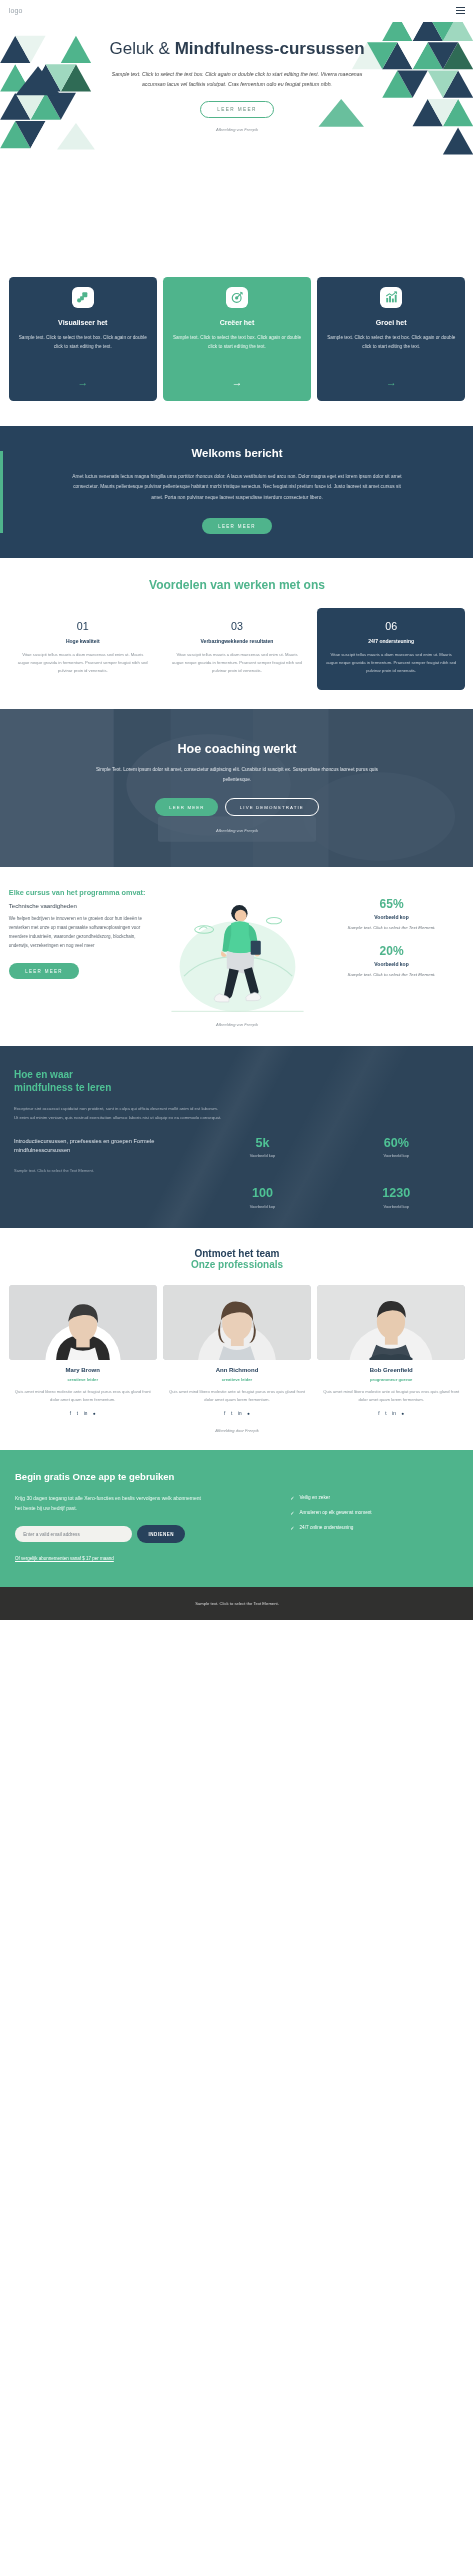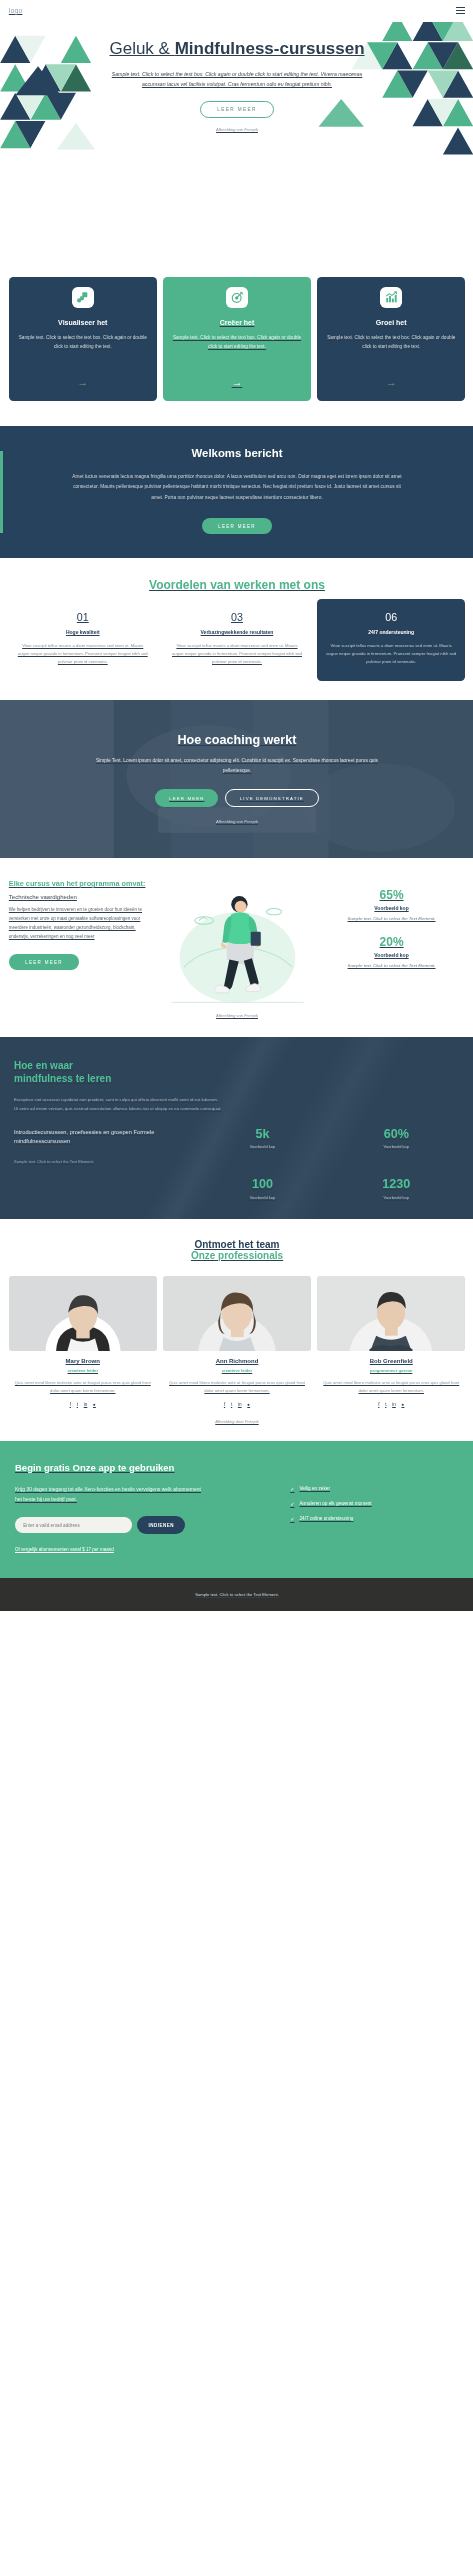--- a/index.html
+++ b/index.html
@@ -1,19 +1,19 @@
 <!DOCTYPE html>
 <html style="font-size:10px"><head>
 <meta charset="utf-8">
 <style>
   *{box-sizing:border-box;margin:0;padding:0;}
   html,body{width:474px;}
   body{font-family:"Liberation Sans",sans-serif;background:#fff;color:#2d3e50;
        -webkit-font-smoothing:antialiased;}
-  .page{width:474px;position:relative;overflow:hidden;text-decoration:underline;}
+  .page{width:474px;position:relative;overflow:hidden;}
 
   
   .topbar{height:21.5px;display:flex;align-items:center;justify-content:space-between;
           padding:0 8.8px;position:relative;z-index:40;}
   .logo{font-size:7px;color:#9aa3ab;letter-spacing:0.1px;}
   .burger{display:flex;flex-direction:column;gap:1.9px;cursor:pointer;}
   .burger i{display:block;width:9.5px;height:1px;background:#2d3e50;}
 
   
   .hero{position:relative;height:240px;background:#fff;overflow:hidden;}
@@ -48,21 +48,21 @@
   .welcome:before{content:"";position:absolute;left:0;top:25px;bottom:25px;width:3.2px;
                   background:#4fb48c;}
   .welcome h2{font-size:11.4px;color:#fff;font-weight:800;margin-bottom:12.6px;}
   .welcome p{font-size:4.8px;line-height:2.25;color:#d3dae1;max-width:335px;margin:0 auto;}
   .btn-solid-g{display:inline-block;margin-top:14px;background:#4fb48c;color:#fff;
                border:none;border-radius:25px;padding:5.7px 16.4px;font-size:4.5px;
                letter-spacing:1.3px;cursor:pointer;}
 
   
   .voordelen{padding:20px 8.8px 19px;text-align:center;}
-  .voordelen h2{font-size:12px;color:#4fb48c;font-weight:800;margin-bottom:7px;}
+  .voordelen h2{font-size:12px;color:#4fb48c;font-weight:800;margin-bottom:16px;}
   .grid6{display:flex;flex-wrap:wrap;gap:6.3px;}
   .cell{width:calc(33.333% - 4.2px);border-radius:4.4px;padding:11.4px 8.8px 14px;text-align:center;}
   .cell.plain{background:#fff;}
   .cell.green{background:#4fb48c;}
   .cell.dark{background:#27425c;}
   .cell .num{font-size:10.7px;font-weight:300;margin-bottom:6.3px;}
   .cell.plain .num{color:#27425c;}
   .cell.green .num,.cell.dark .num{color:#fff;}
   .cell h4{font-size:5px;font-weight:800;margin-bottom:7px;}
   .cell.plain h4{color:#27425c;}

